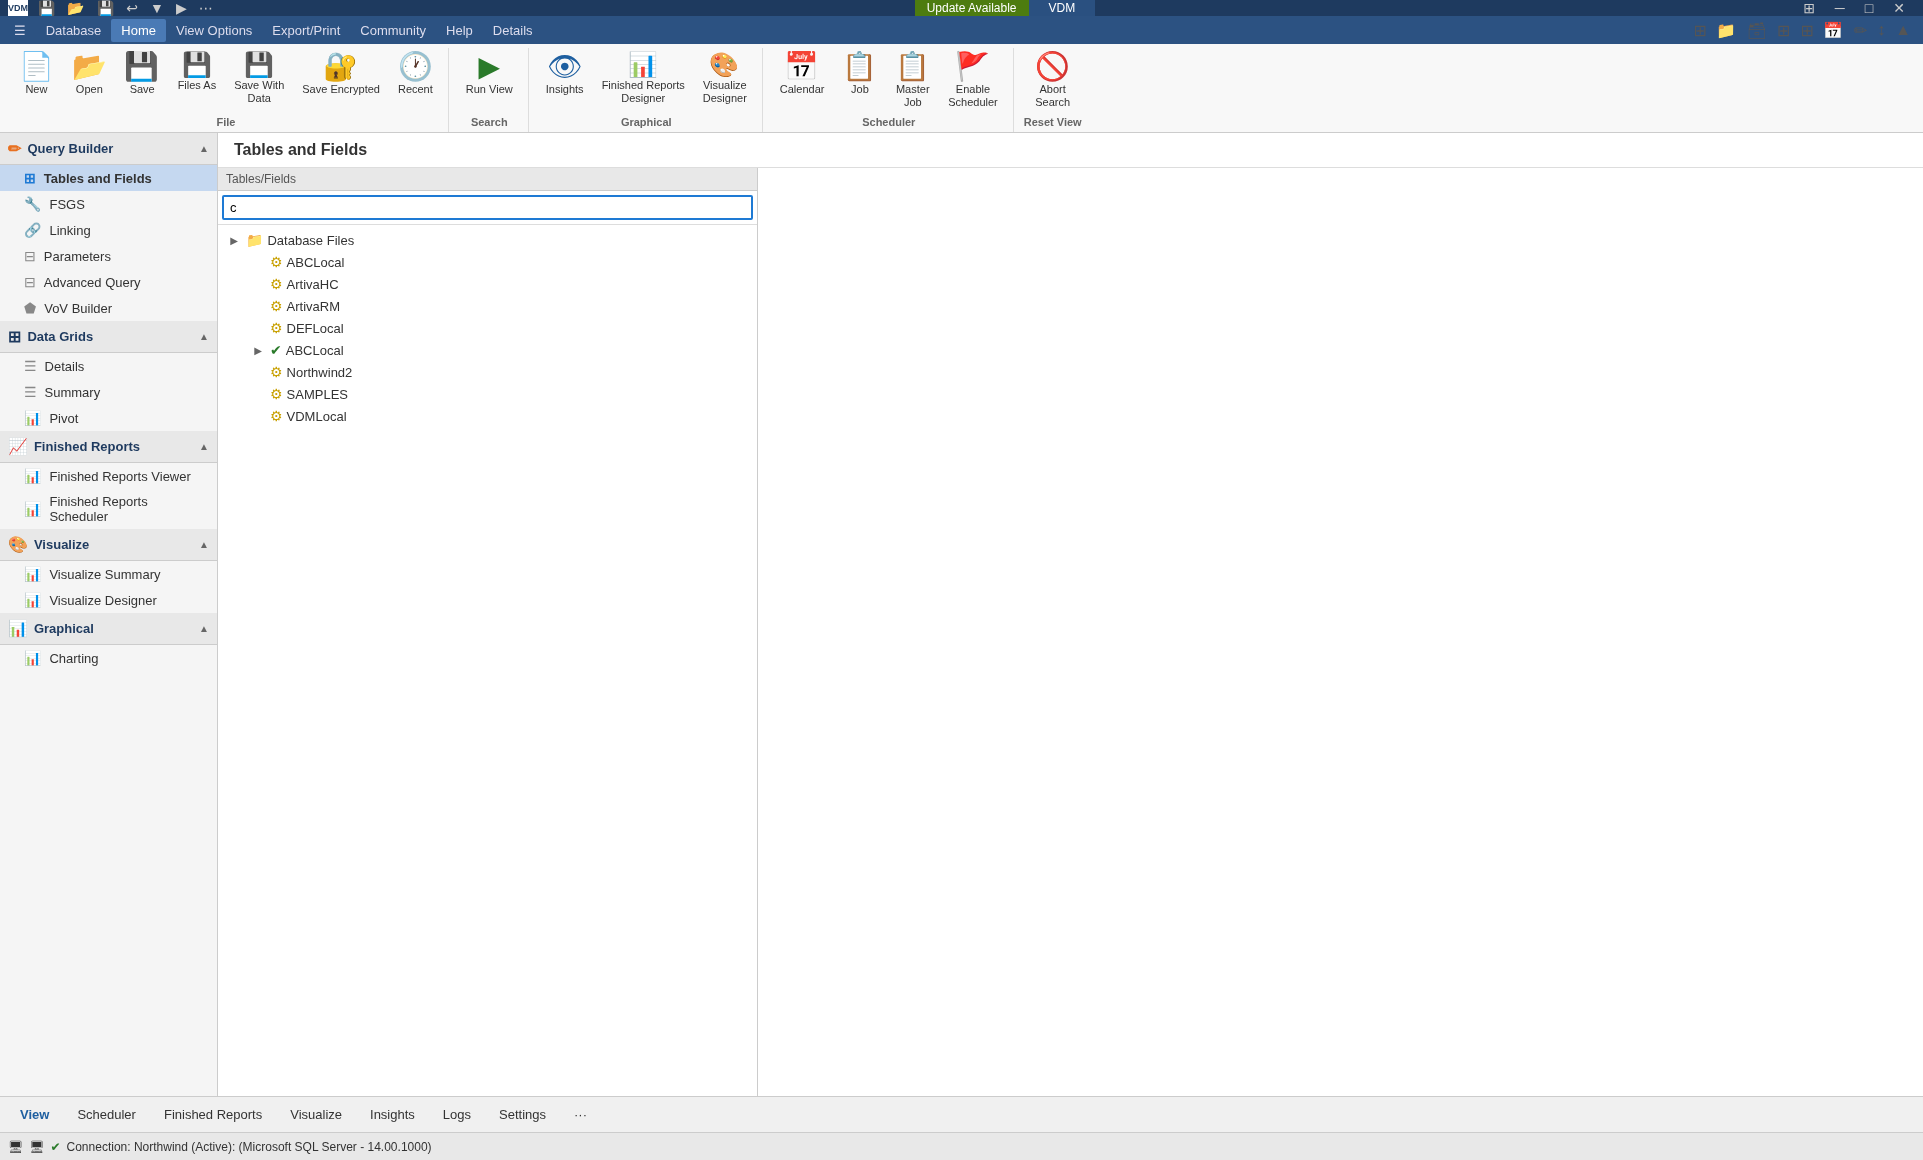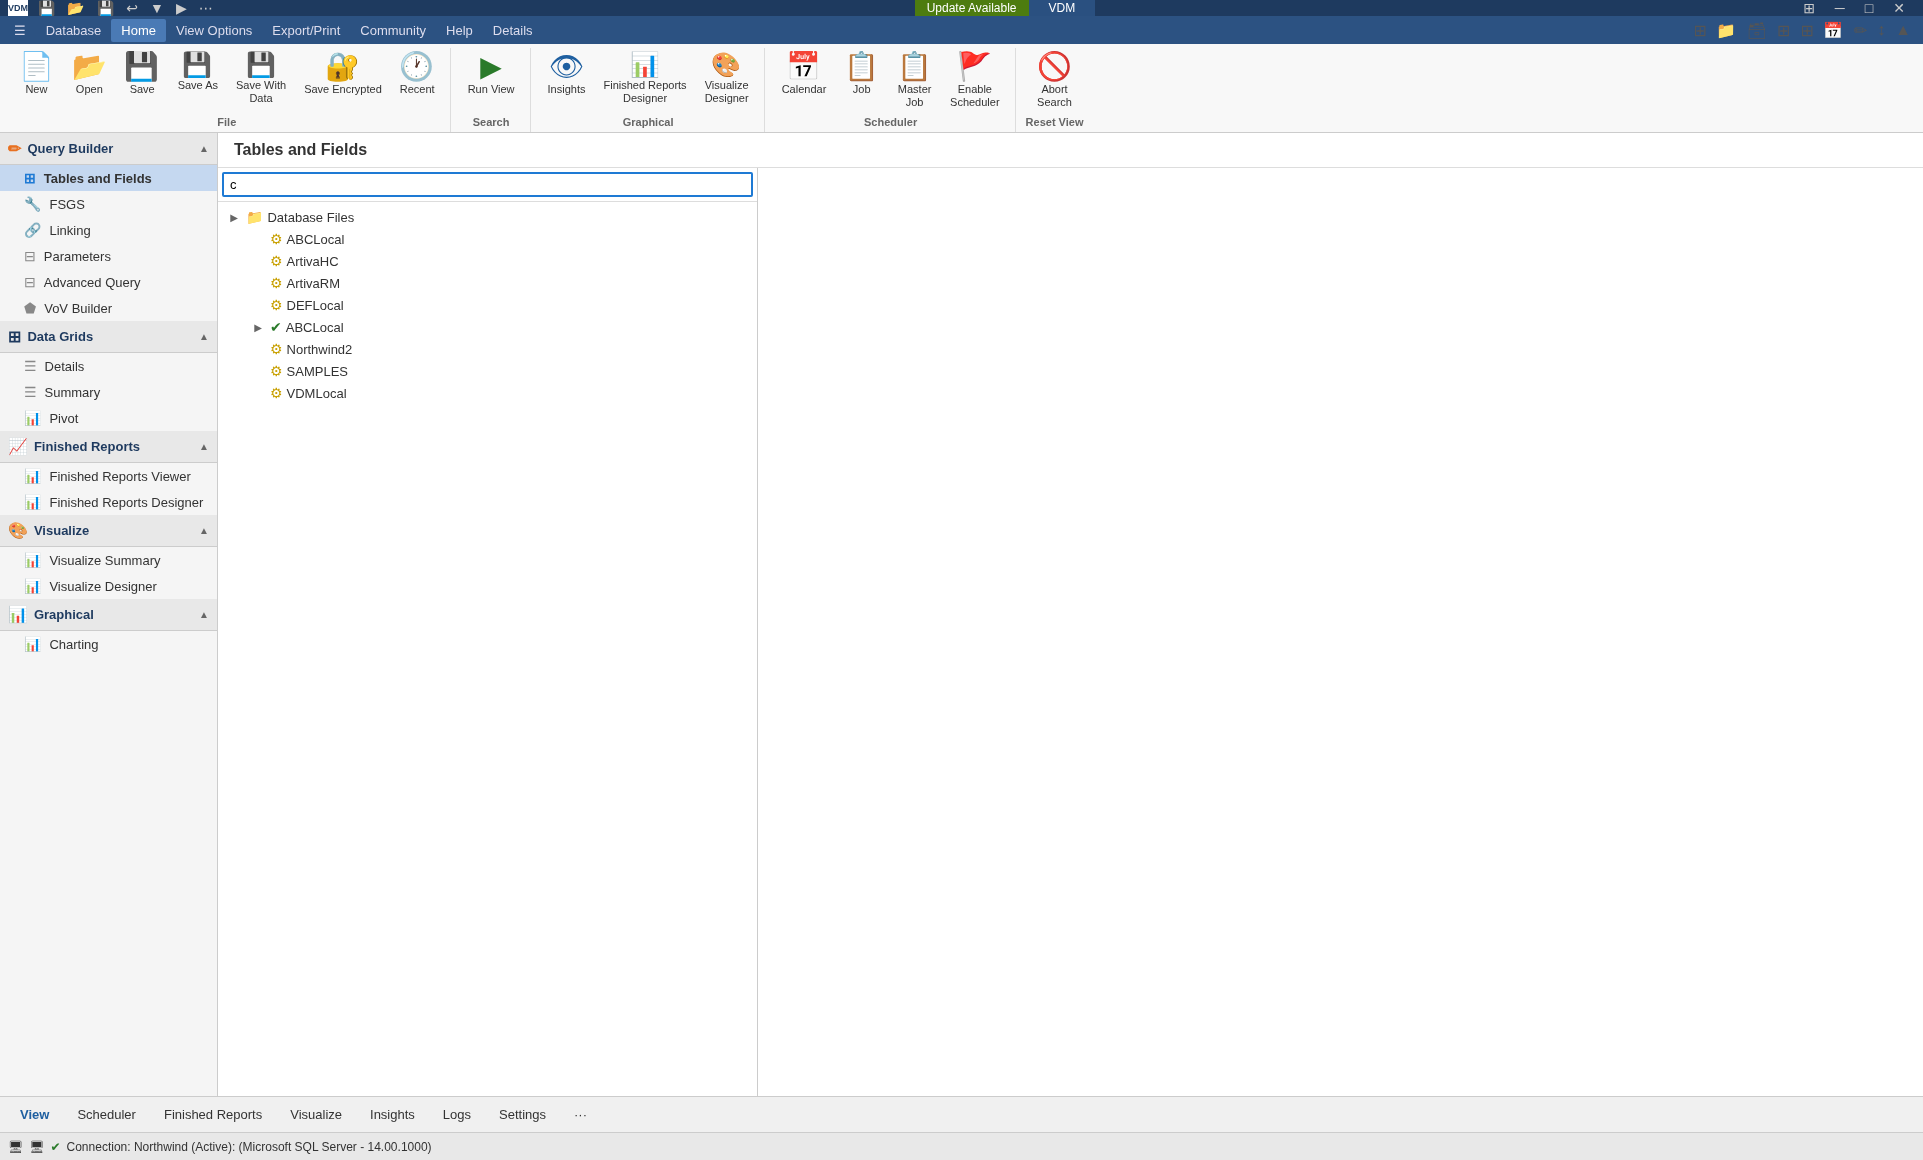--- a/index.html
+++ b/index.html
@@ -141,21 +141,21 @@
         <div class="ribbon-btn">
           <span class="icon">📂</span>
           <span class="label">Open</span>
         </div>
         <div class="ribbon-btn">
           <span class="icon">💾</span>
           <span class="label">Save</span>
         </div>
         <div class="ribbon-btn">
           <span class="icon" style="font-size:24px;">💾</span>
-          <span class="label">Save As</span>
+          <span class="label">Files As</span>
         </div>
         <div class="ribbon-btn">
           <span class="icon" style="font-size:24px;">💾</span>
           <span class="label">Save With<br>Data</span>
         </div>
         <div class="ribbon-btn">
           <span class="icon">🔐</span>
           <span class="label">Save Encrypted</span>
         </div>
         <div class="ribbon-btn">
@@ -295,21 +295,21 @@
           <span>Finished Reports</span>
         </div>
         <span class="chevron">▲</span>
       </div>
       <div class="sidebar-item">
         <span class="sidebar-item-icon" style="color:#6a8a6a;">📊</span>
         <span>Finished Reports Viewer</span>
       </div>
       <div class="sidebar-item">
         <span class="sidebar-item-icon" style="color:#1e5fa0;">📊</span>
-        <span>Finished Reports Designer</span>
+        <span>Finished Reports Scheduler</span>
       </div>
     </div>
 
     <div class="sidebar-section">
       <div class="sidebar-section-header">
         <div class="sidebar-section-title">
           <span class="sidebar-section-icon" style="color:#e04040;">🎨</span>
           <span>Visualize</span>
         </div>
         <span class="chevron">▲</span>
@@ -338,20 +338,21 @@
       </div>
     </div>
 
   </div>
 
   <div class="content-area">
     <div class="content-header">Tables and Fields</div>
     <div class="tables-panel">
 
       <div class="tables-left">
+        <div class="tables-search-header">Tables/Fields</div>
         <div class="tables-search">
           <input type="text" style="width: 100%; padding: 3px 6px; border: 2px solid rgb(30, 122, 212); font-size: 13px; border-radius: 2px;" value="c" placeholder="abc">
         </div>
         <div class="tree-view">
 
           <div class="tree-item">
             <span class="expand">▶</span>
             <span class="item-icon file-icon">📁</span>
             <span class="item-label">Database Files</span>
           </div>

